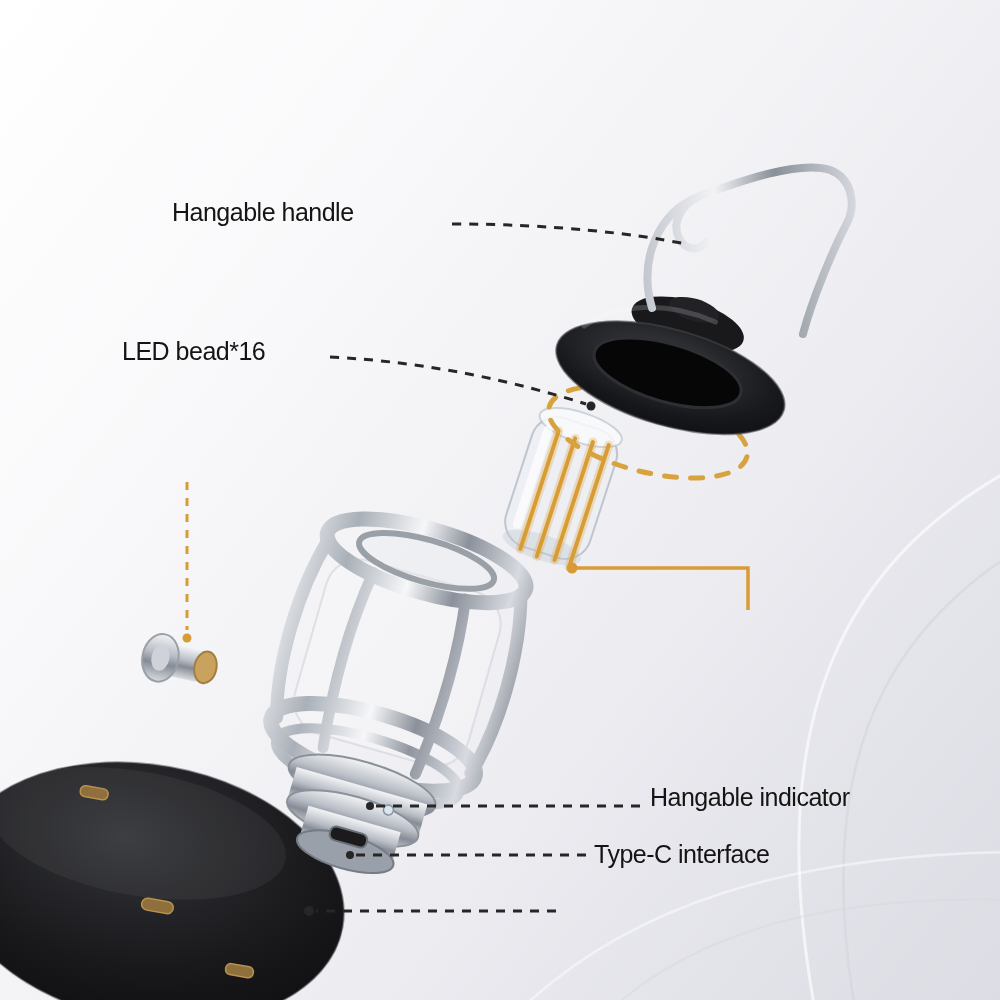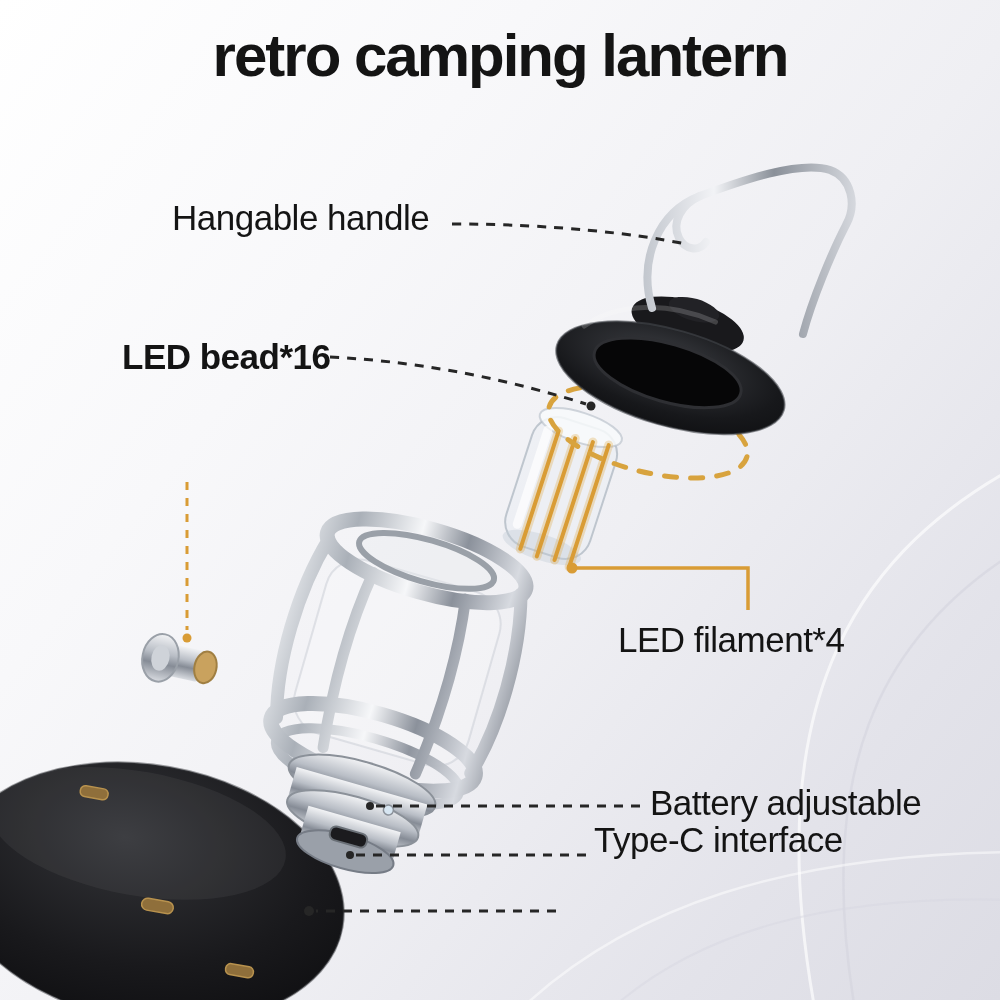--- a/index.html
+++ b/index.html
@@ -7,29 +7,29 @@
     position:relative;width:1000px;height:1000px;overflow:hidden;
     background:linear-gradient(128deg,#ffffff 0%,#f8f8fa 30%,#efeff3 58%,#e3e3ea 82%,#dcdce4 100%);
     font-family:"Liberation Sans","DejaVu Sans",sans-serif;color:#151515;
   }
   .illus{position:absolute;left:0;top:0;width:1000px;height:1000px;}
   .title{
     position:absolute;top:26px;left:0;width:1000px;text-align:center;
     font-weight:700;font-size:60px;line-height:60px;letter-spacing:-2px;color:#141414;
   }
   .label{
-    position:absolute;font-size:35px;font-weight:400;letter-spacing:-0.5px;
+    position:absolute;font-size:25px;font-weight:400;letter-spacing:-0.5px;
     color:#141414;white-space:nowrap;
   }
   .lbl-hangable{left:172px;top:198px;}
-  .lbl-ledbead{left:122px;top:337px;font-weight:bold;}
+  .lbl-ledbead{left:122px;top:337px;}
   .lbl-brightness{left:30px;top:432px;}
   .lbl-filament{left:618px;top:620px;}
   .lbl-battery{left:650px;top:783px;}
-  .lbl-typec{left:594px;top:820px;}
+  .lbl-typec{left:594px;top:840px;}
   .lbl-nonslip{left:562px;top:890px;}
 </style>
 </head>
 <body>
 
 <div class="stage">
 
   <svg class="illus" viewBox="0 0 1000 1000">
     <defs>
       <linearGradient id="chromeH" gradientUnits="userSpaceOnUse" x1="260" y1="0" x2="540" y2="0">
@@ -158,22 +158,20 @@
       <line x1="640" y1="806" x2="376" y2="806" stroke="#262626" stroke-width="3" stroke-dasharray="9 8"></line>
       <circle cx="370" cy="806" r="4" fill="#262626"></circle>
       <line x1="586" y1="855" x2="356" y2="855" stroke="#262626" stroke-width="3" stroke-dasharray="9 8"></line>
       <circle cx="350" cy="855" r="4" fill="#262626"></circle>
       <line x1="556" y1="911" x2="316" y2="911" stroke="#262626" stroke-width="3" stroke-dasharray="9 8"></line>
       <circle cx="309" cy="911" r="5" fill="#262626"></circle>
     </g>
   </svg>
 
   <div class="title">
-    <div>retro camping lantern</div>
   </div>
 
   <div class="label lbl-hangable">Hangable handle</div>
   <div class="label lbl-ledbead">LED bead*16</div>
-  <div class="label lbl-filament">LED filament*4</div>
-  <div class="label lbl-battery">Battery adjustable</div>
+  <div class="label lbl-battery">Hangable indicator</div>
   <div class="label lbl-typec">Type-C interface</div>
 
 </div>
 
 </body></html>

